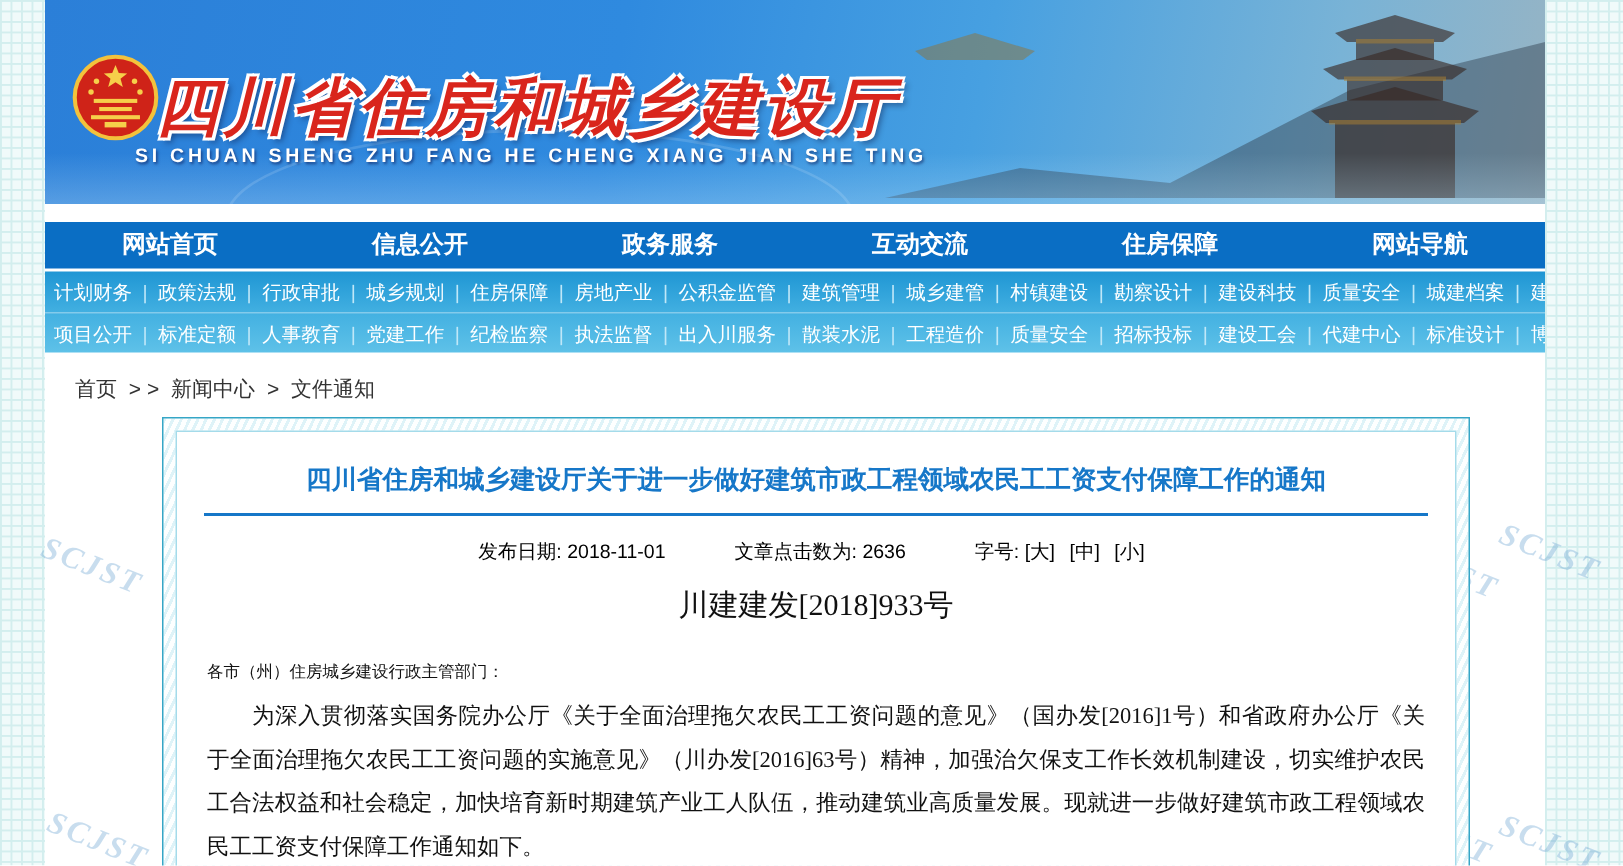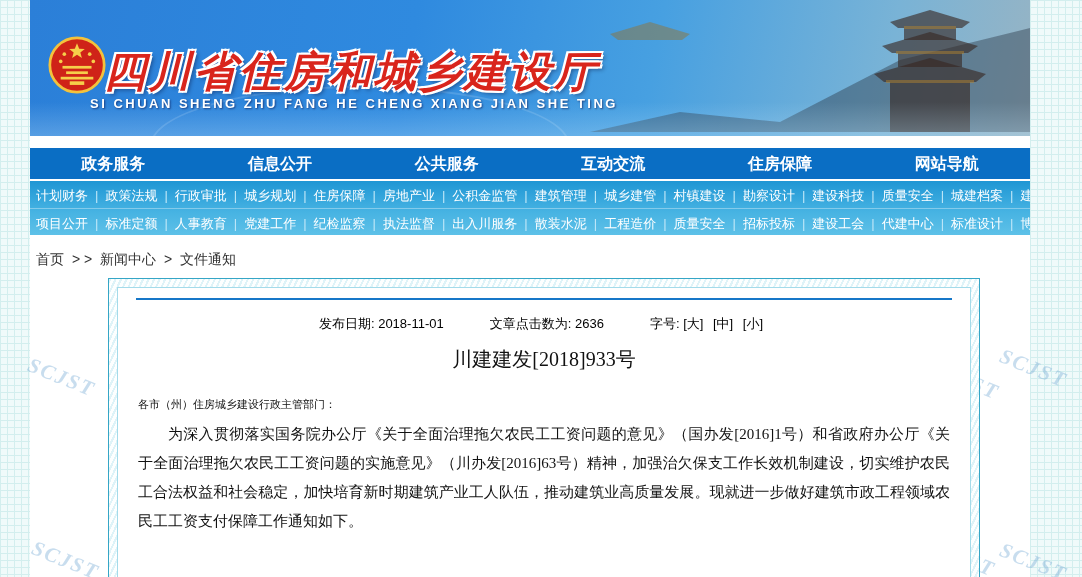--- a/index.html
+++ b/index.html
@@ -55,21 +55,21 @@
     font-weight:bold; text-decoration:none; cursor:pointer; }
 
   
   .subnav { margin-top:2px; background:linear-gradient(180deg,#1f96d4 0%,#45b2e2 55%,#5ec1e8 100%); }
   .subrow { height:27px; line-height:27px; padding:0 6px; white-space:nowrap; overflow:hidden; }
   .subrow a { color:#fff; font-size:13px; text-decoration:none; cursor:pointer; }
   .subrow a + a::before { content:"|"; color:#bfe7f8; padding:0 7px; font-weight:normal; }
   .subrow + .subrow { border-top:1px solid rgba(255,255,255,.35); }
 
   
-  .breadcrumb { padding:16px 0 9px 6px; font-size:14px; color:#333; }
+  .breadcrumb { padding:16px 0 9px 20px; font-size:14px; color:#333; }
   .breadcrumb a { color:#333; text-decoration:none; cursor:pointer; }
   .bsep { margin:0 4px; color:#333; }
 
   
   .panel-outer { margin-left:78px; width:872px; height:400px;
     border:1px solid #35a6c6; padding:8px;
     background:repeating-linear-gradient(115deg,#def3f8 0,#def3f8 2px,#fdffff 2px,#fdffff 5px); }
   .panel-inner { background:#fff; border:1px solid #a4dbea; height:100%; overflow:hidden;
     font-family:"Liberation Serif","DejaVu Serif",serif; }
   .art-title { font-family:"Liberation Sans","DejaVu Sans",sans-serif; font-size:17px;
@@ -130,23 +130,23 @@
       <rect x="16" y="33" width="32" height="3" fill="#f6cf4a"></rect>
       <rect x="20" y="39" width="24" height="3" fill="#f6cf4a"></rect>
       <rect x="14" y="45" width="36" height="3" fill="#f6cf4a"></rect>
       <rect x="24" y="50" width="16" height="4" fill="#f6cf4a"></rect>
     </svg>
     <div class="cal">四川省住房和城乡建设厅</div>
     <div class="pinyin">SI CHUAN SHENG ZHU FANG HE CHENG XIANG JIAN SHE TING</div>
   </div>
 
   <div class="mainnav">
+    <a>网站首页</a>
+    <a>信息公开</a>
     <a>政务服务</a>
-    <a>信息公开</a>
-    <a>公共服务</a>
     <a>互动交流</a>
     <a>住房保障</a>
     <a>网站导航</a>
   </div>
 
   <div class="subnav">
     <div class="subrow">
       <a>计划财务</a><a>政策法规</a><a>行政审批</a><a>城乡规划</a><a>住房保障</a><a>房地产业</a><a>公积金监管</a><a>建筑管理</a><a>城乡建管</a><a>村镇建设</a><a>勘察设计</a><a>建设科技</a><a>质量安全</a><a>城建档案</a><a>建造师</a>
     </div>
     <div class="subrow">
@@ -157,20 +157,21 @@
   <div class="breadcrumb">
     <a>首页</a>
     <span class="bsep">&gt; &gt;</span>
     <a>新闻中心</a>
     <span class="bsep">&gt;</span>
     <a>文件通知</a>
   </div>
 
   <div class="panel-outer">
     <div class="panel-inner">
+      <h1 class="art-title">四川省住房和城乡建设厅关于进一步做好建筑市政工程领域农民工工资支付保障工作的通知</h1>
       <div class="art-rule"></div>
       <div class="art-meta">
         <span>
           <span>发布日期:</span>
           <span>2018-11-01</span>
         </span>
         <span>
           <span>文章点击数为:</span>
           <span>2636</span>
         </span>

